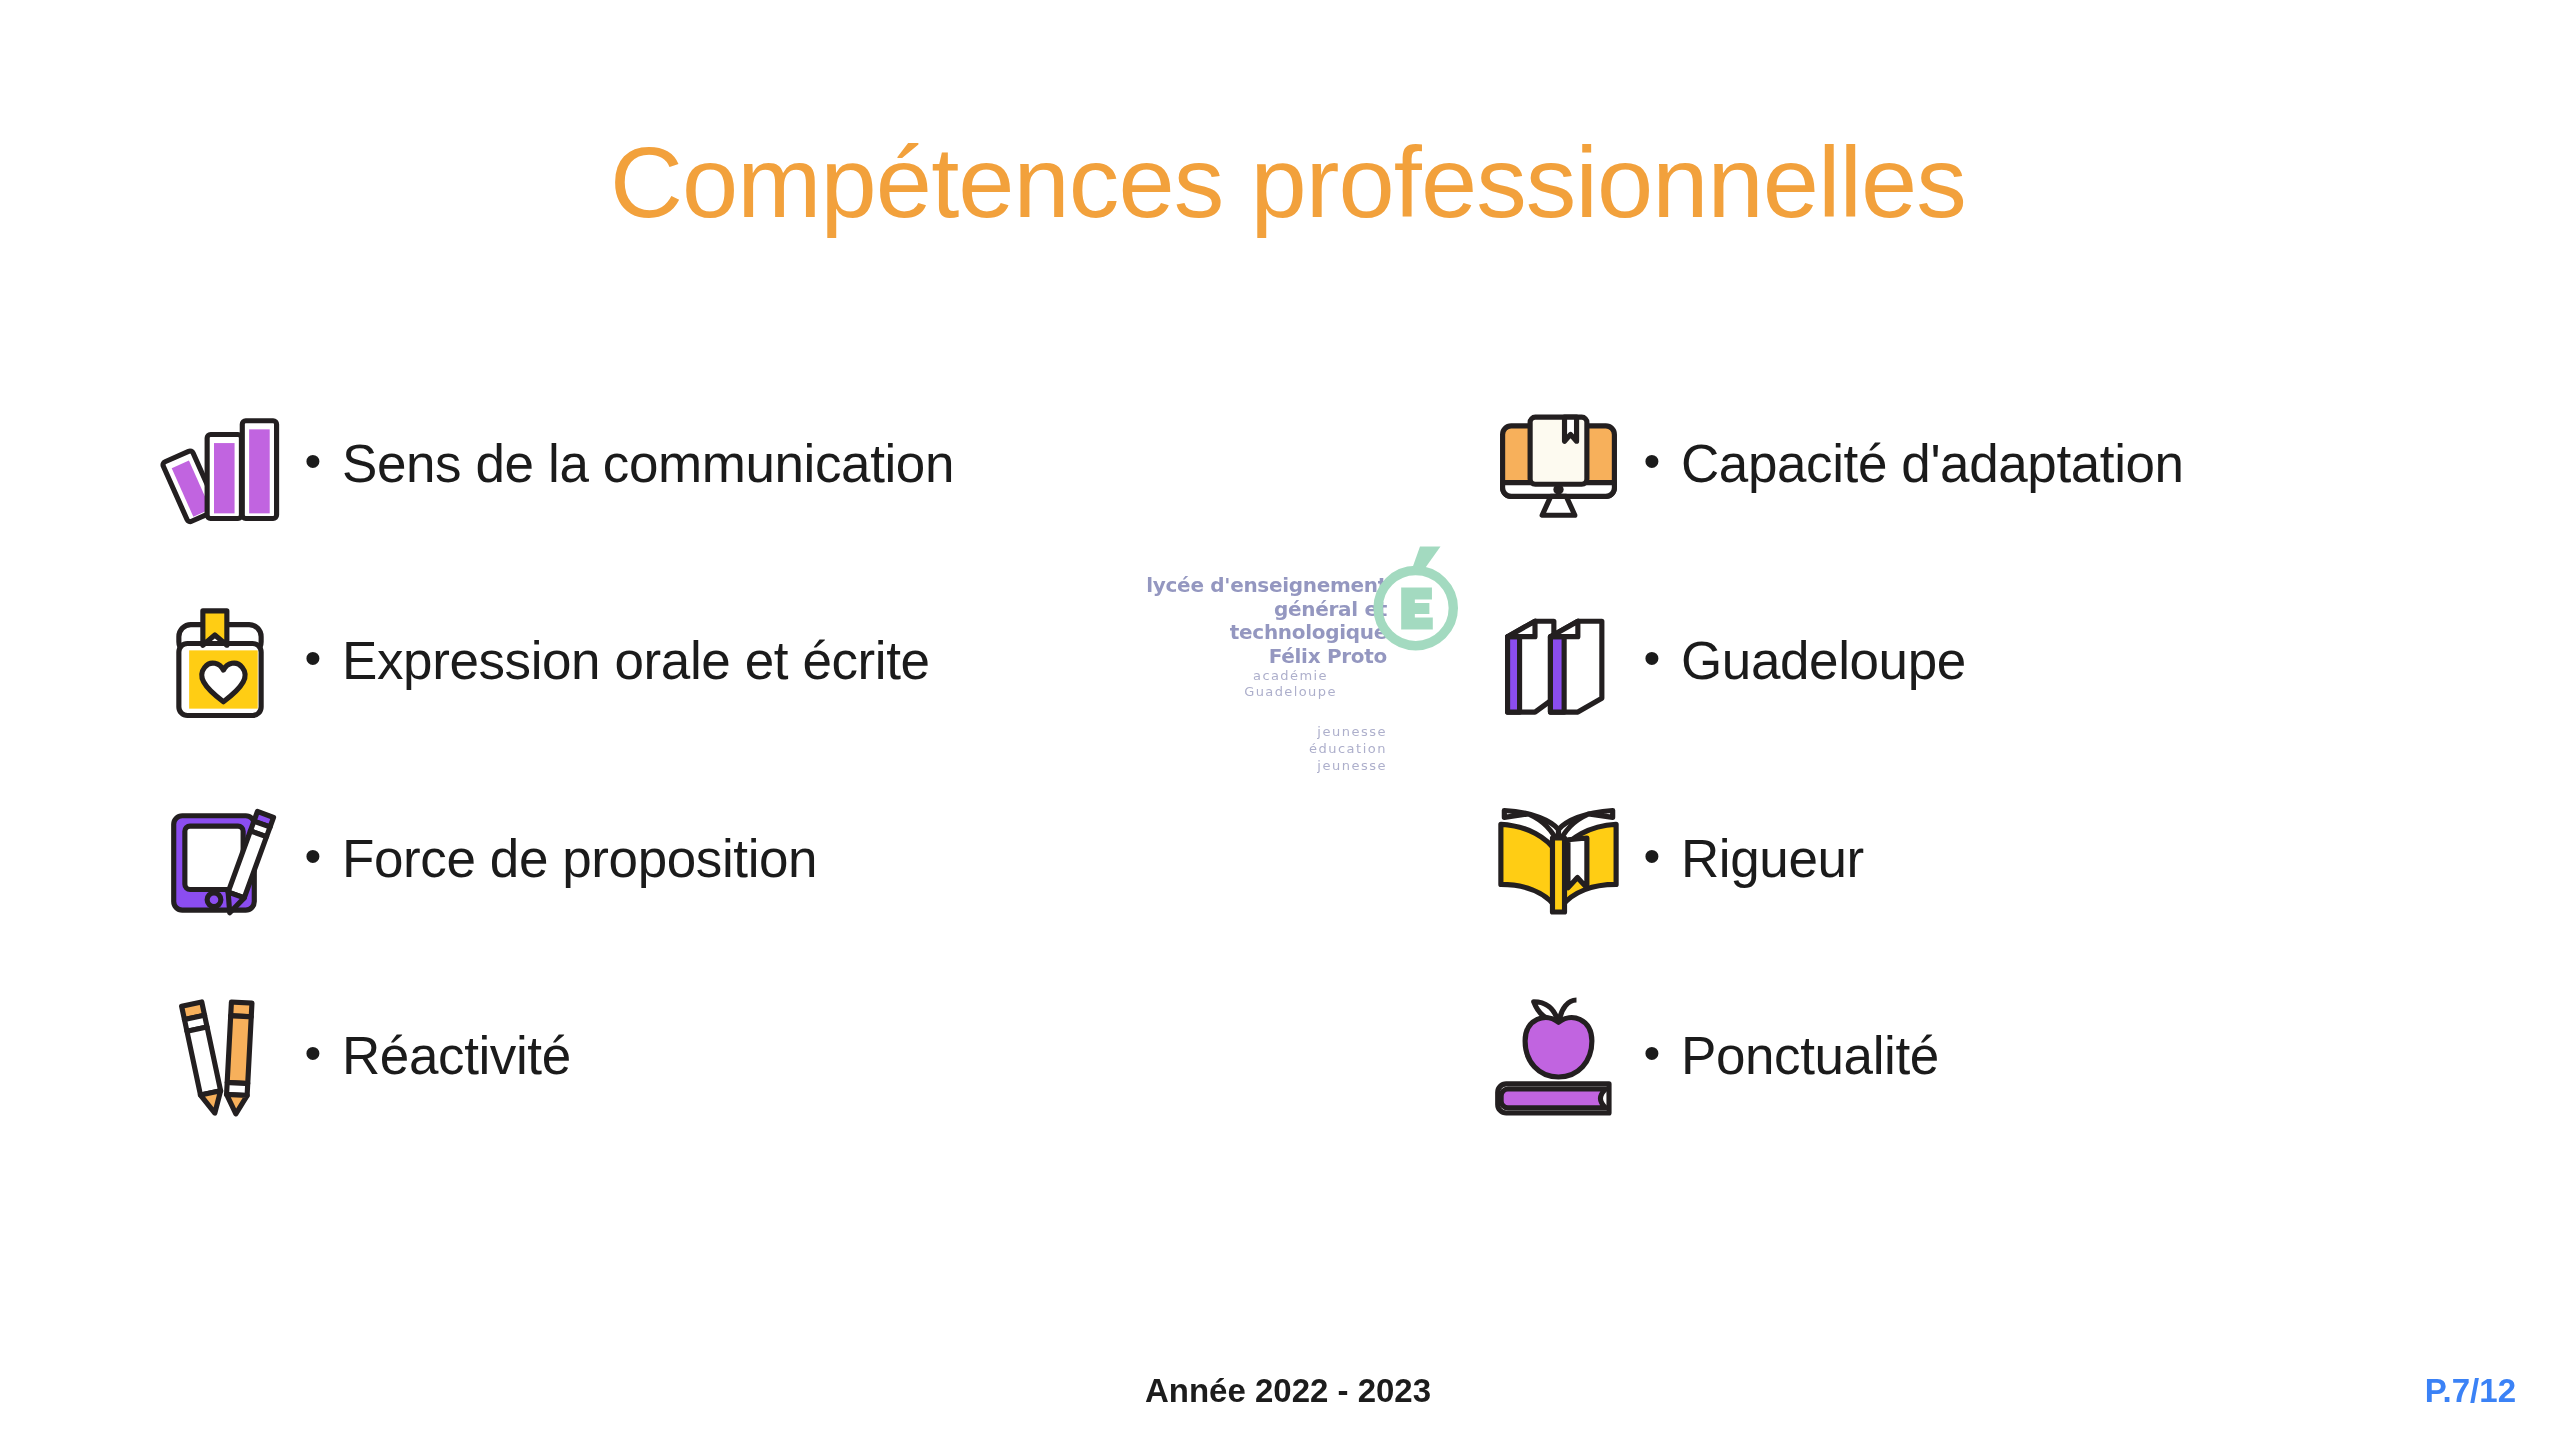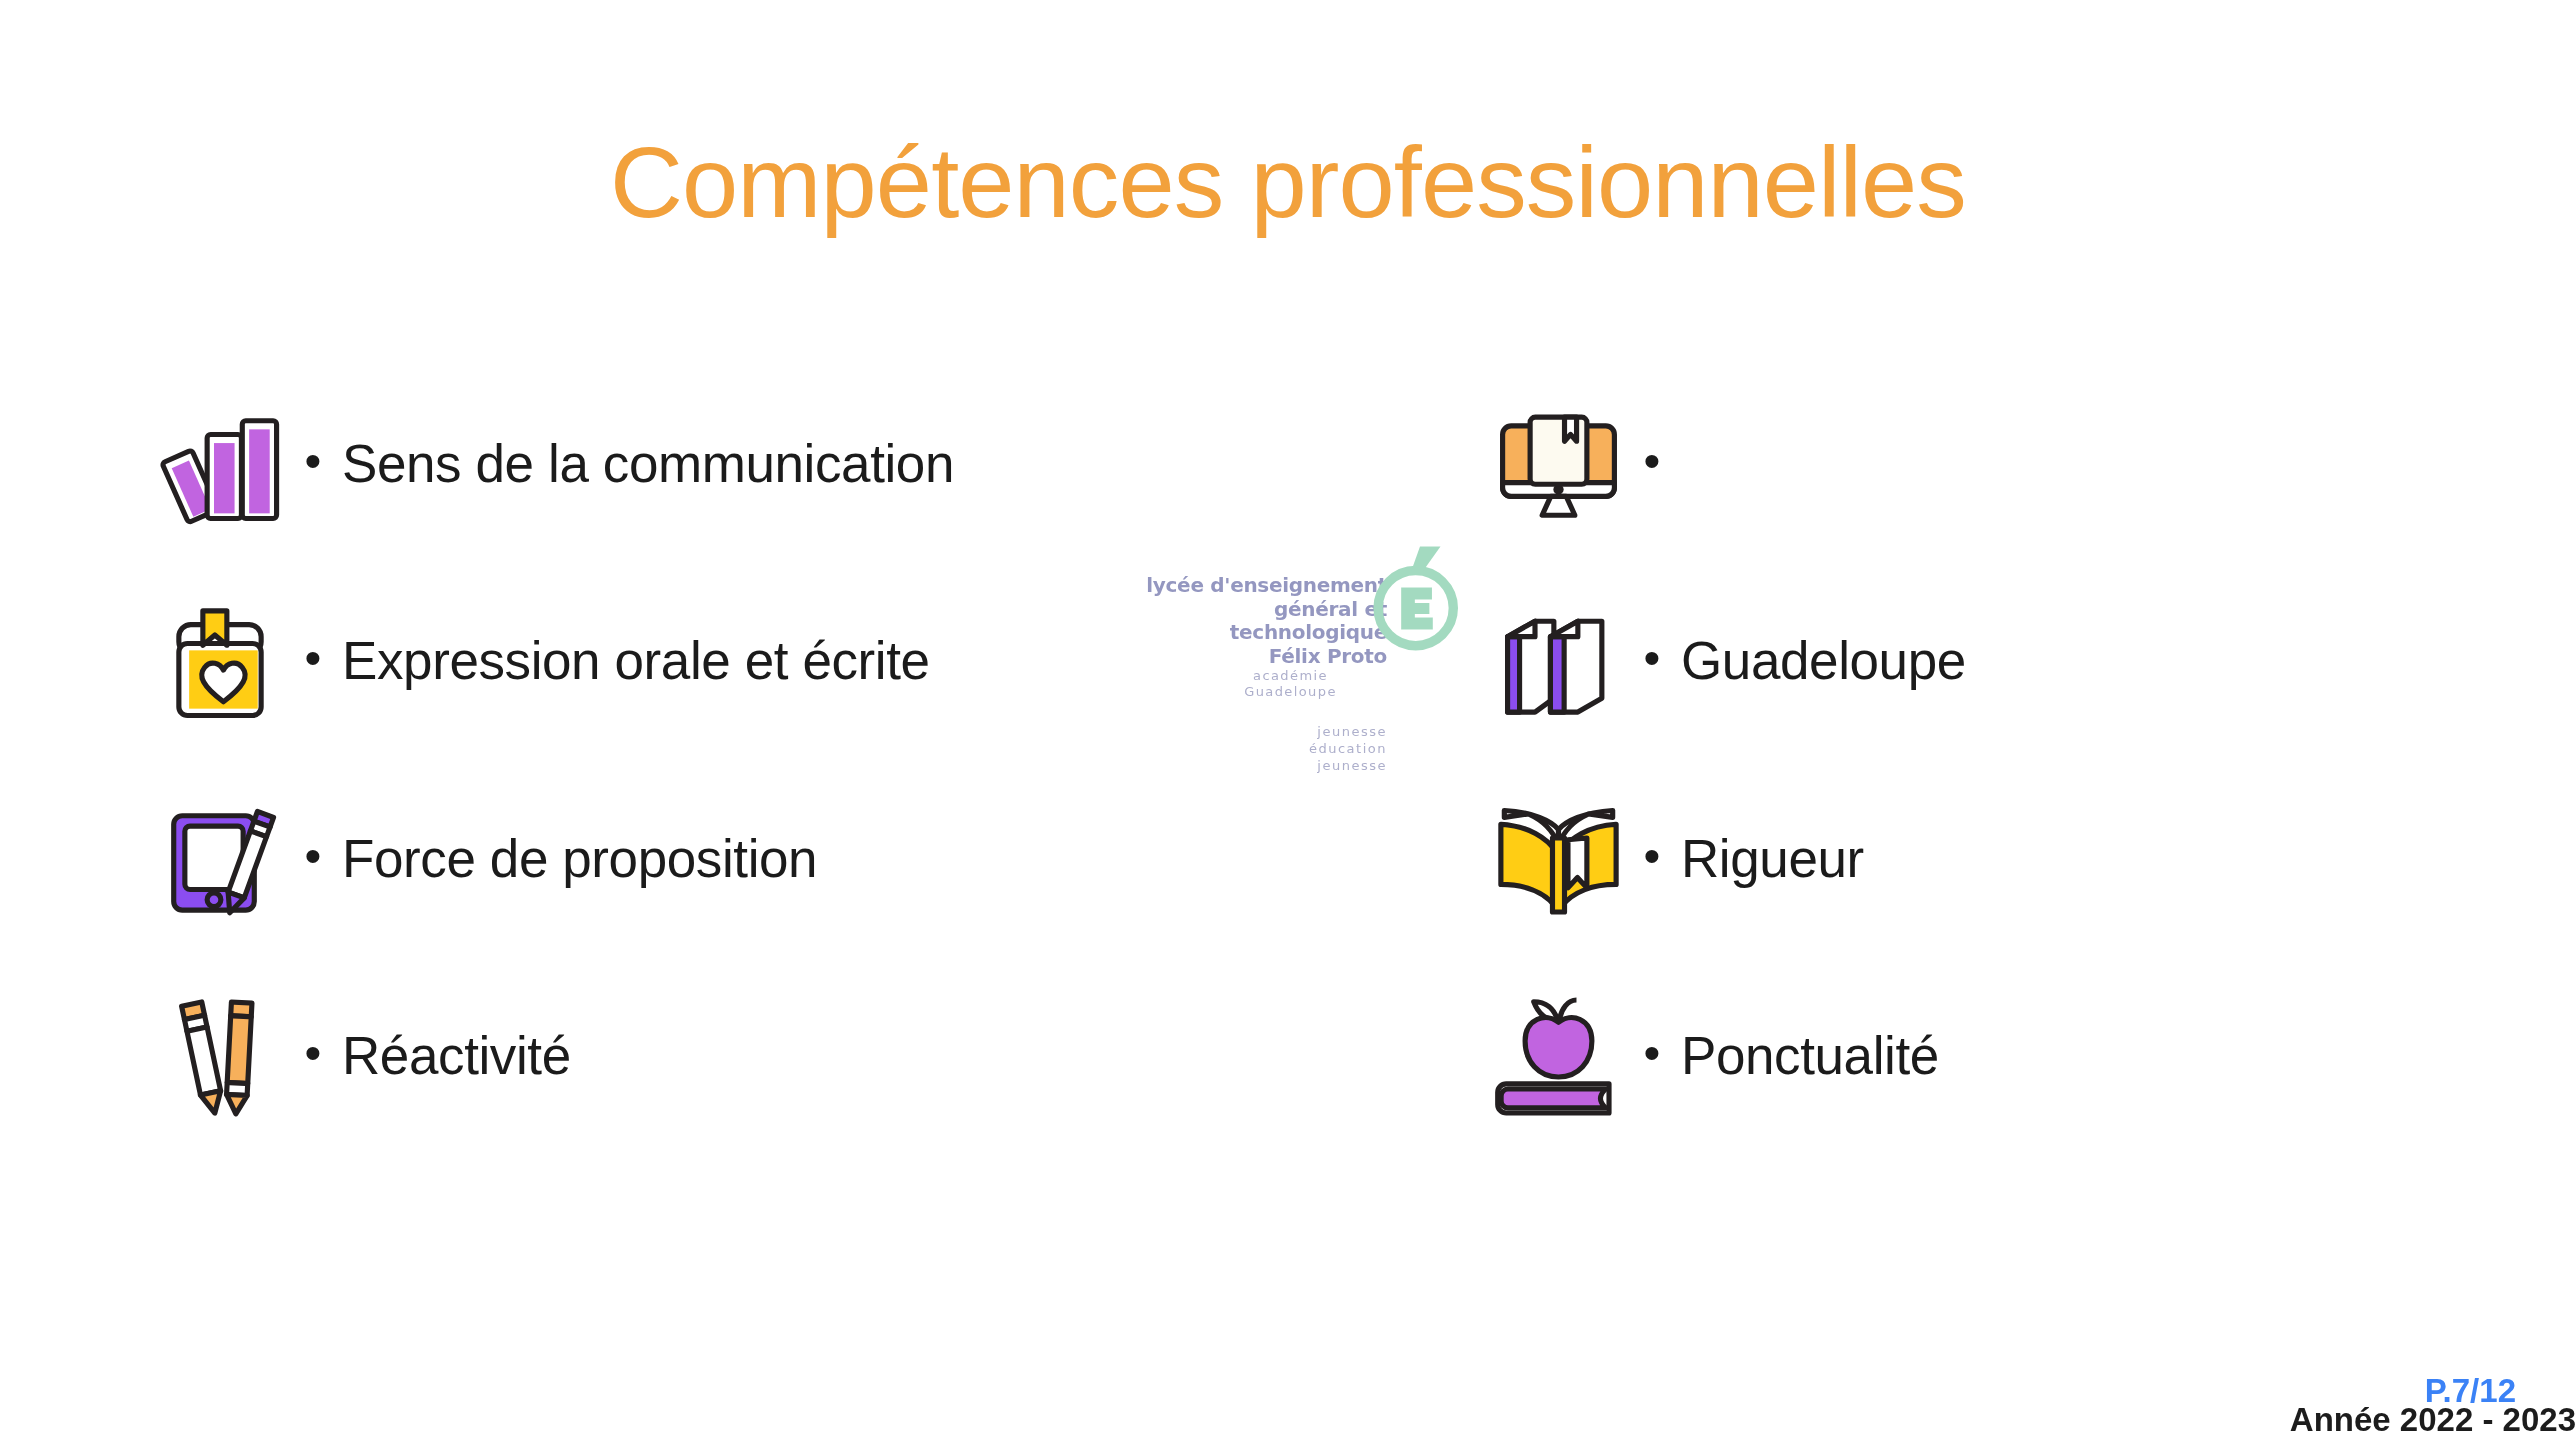--- a/index.html
+++ b/index.html
@@ -149,25 +149,24 @@
     white-space: nowrap;
     letter-spacing: -0.4px;
   }
 
   
   .footer-center {
     position: absolute;
     left: 0;
     top: 1372px;
     width: 2576px;
-    text-align: right;
+    text-align: center;
     font-size: 33px;
     font-weight: 700;
     color: #1c1c1c;
-    margin-top: 29px;
   }
   .footer-right {
     position: absolute;
     right: 60px;
     top: 1372px;
     font-size: 33px;
     font-weight: 700;
     color: #3b82f6;
   }
 </style>
@@ -293,20 +292,21 @@
               <rect x="10" y="30" width="130" height="82" rx="10" fill="#F7B05B"></rect>
               <path d="M10 96 L140 96 L140 102 A10 10 0 0 1 130 112 L20 112 A10 10 0 0 1 10 102 Z" fill="#ffffff"></path>
               <circle cx="75" cy="104" r="6" fill="#231f20" stroke="none"></circle>
               <path d="M56 134 L94 134 L84 112 L66 112 Z" fill="#ffffff"></path>
               <rect x="42" y="20" width="66" height="78" rx="6" fill="#fdfaf0"></rect>
               <path d="M82 20 L96 20 L96 48 L89 40 L82 48 Z" fill="#ffffff"></path>
             </g>
           </svg>
         </span>
         <span class="item-bullet">•</span>
+        <span class="item-label">Capacité d'adaptation</span>
       </div>
 
       <div class="item r1">
         <span class="item-icon">
           <svg width="120" height="129" viewBox="0 0 140 150">
             <g stroke="#231f20" stroke-width="6" stroke-linejoin="round">
               <path d="M10 46 L42 28 L64 28 L64 118 L42 134 L10 134 Z" fill="#ffffff"></path>
               <path d="M10 46 L24 46 L24 134 L10 134 Z" fill="#8B4DF0"></path>
               <path d="M42 28 L42 46 L24 46 L10 46 L42 28 Z" fill="#ffffff"></path>
               <path d="M60 46 L92 28 L120 28 L120 118 L92 134 L60 134 Z" fill="#ffffff"></path>

